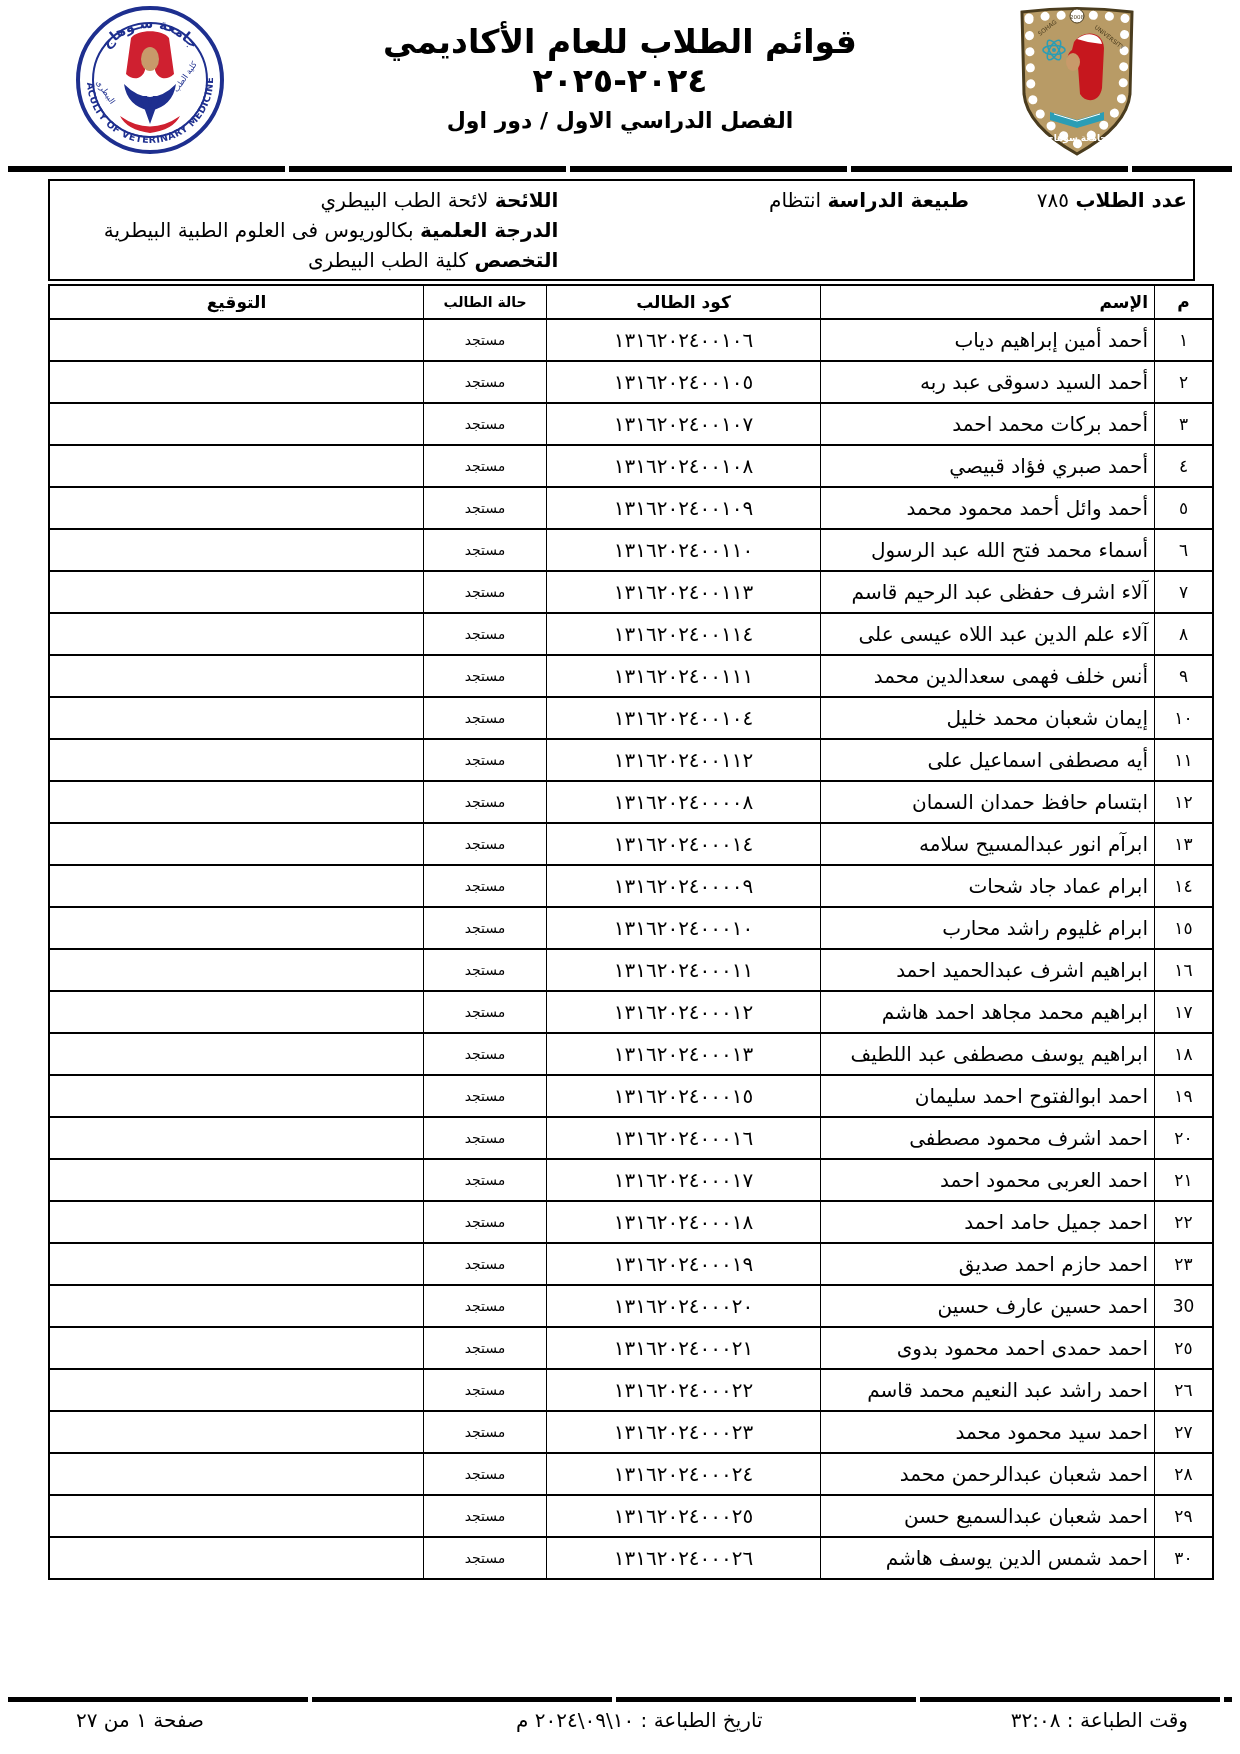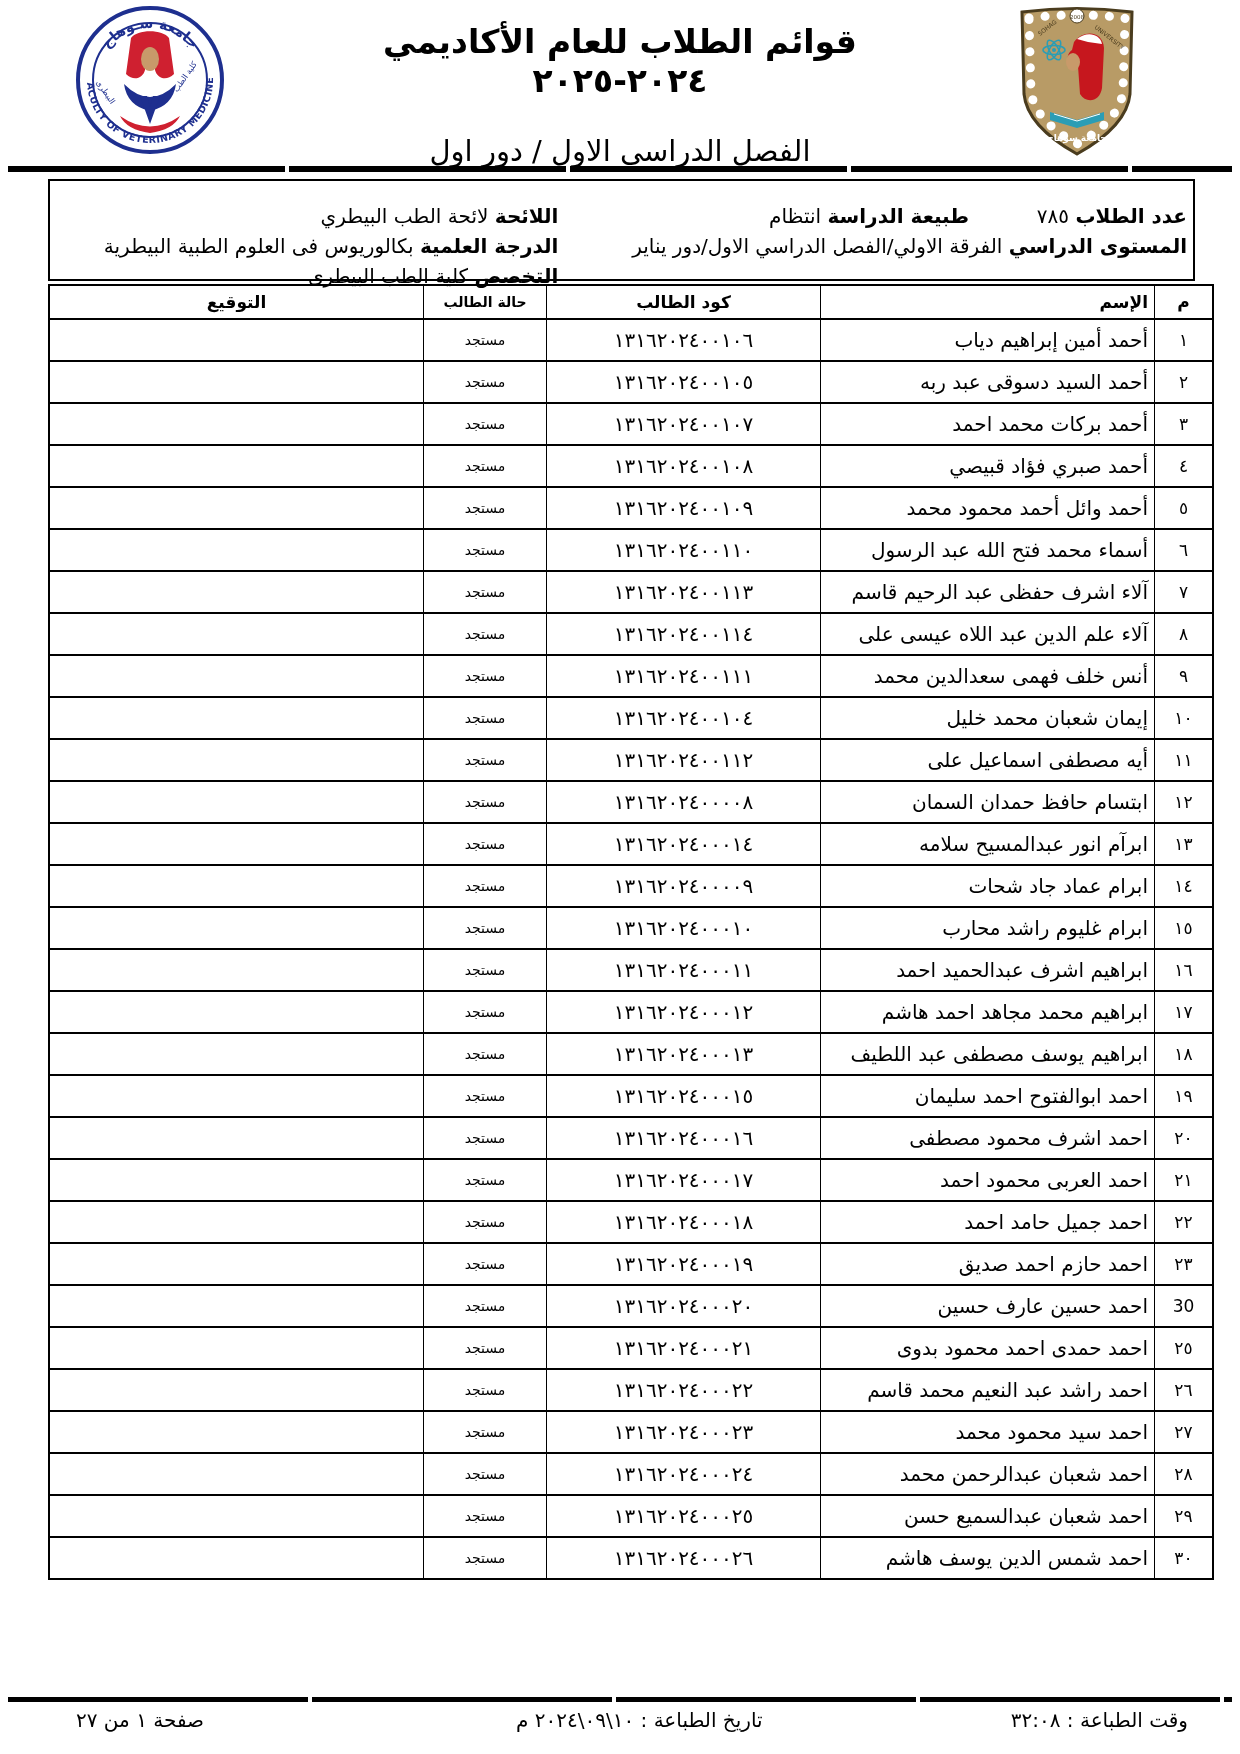--- a/index.html
+++ b/index.html
@@ -4,29 +4,29 @@
 <style>
   html,body{margin:0;padding:0;background:#fff;}
   .page{position:relative;width:1240px;height:1754px;background:#fff;overflow:hidden;
         font-family:"DejaVu Sans",sans-serif;color:#000;}
 
   
   .logo-left{position:absolute;left:74px;top:4px;}
   .logo-right{position:absolute;left:1014px;top:2px;}
   .titles{position:absolute;top:22px;left:320px;width:600px;text-align:center;direction:rtl;}
   .title1{font-size:33px;font-weight:bold;}
-  .title2{font-size:29px;font-weight:normal;margin-top:34px;}
+  .title2{font-size:22px;font-weight:bold;margin-top:8px;}
 
   .hdr-divider{position:absolute;top:166px;left:8px;width:1224px;height:6px;
     background:repeating-linear-gradient(90deg,#000 0 277px,transparent 277px 281px);}
 
   
   .info-box{position:absolute;top:179px;left:48px;width:1143px;height:98px;
     border:2px solid #000;direction:rtl;display:flex;}
-  .info-col{padding-top:20px;}
+  .info-col{padding-top:4px;}
   .info-col.right{width:55%;}
   .info-col.left{width:45%;}
   .info-line{font-size:20px;line-height:30px;white-space:nowrap;padding-right:6px;}
   .info-line b{font-weight:bold;}
   .spacer{display:inline-block;width:55px;}
 
   
   table.students{position:absolute;top:284px;left:48px;width:1143px;direction:rtl;
     border-collapse:collapse;table-layout:fixed;}
   table.students th,table.students td{
@@ -111,24 +111,20 @@
 
   <div class="info-box">
     <div class="info-col right">
       <div class="info-line">
         <b>عدد الطلاب</b>
         <span>٧٨٥</span>
         <span class="spacer"></span>
         <b>طبيعة الدراسة</b>
         <span>انتظام</span>
       </div>
-      <div class="info-line">
-        <b>المستوى الدراسي</b>
-        <span>الفرقة الاولي/الفصل الدراسي الاول/دور يناير</span>
-      </div>
     </div>
     <div class="info-col left">
       <div class="info-line">
         <b>اللائحة</b>
         <span>لائحة الطب البيطري</span>
       </div>
       <div class="info-line">
         <b>الدرجة العلمية</b>
         <span>بكالوريوس فى العلوم الطبية البيطرية</span>
       </div>

